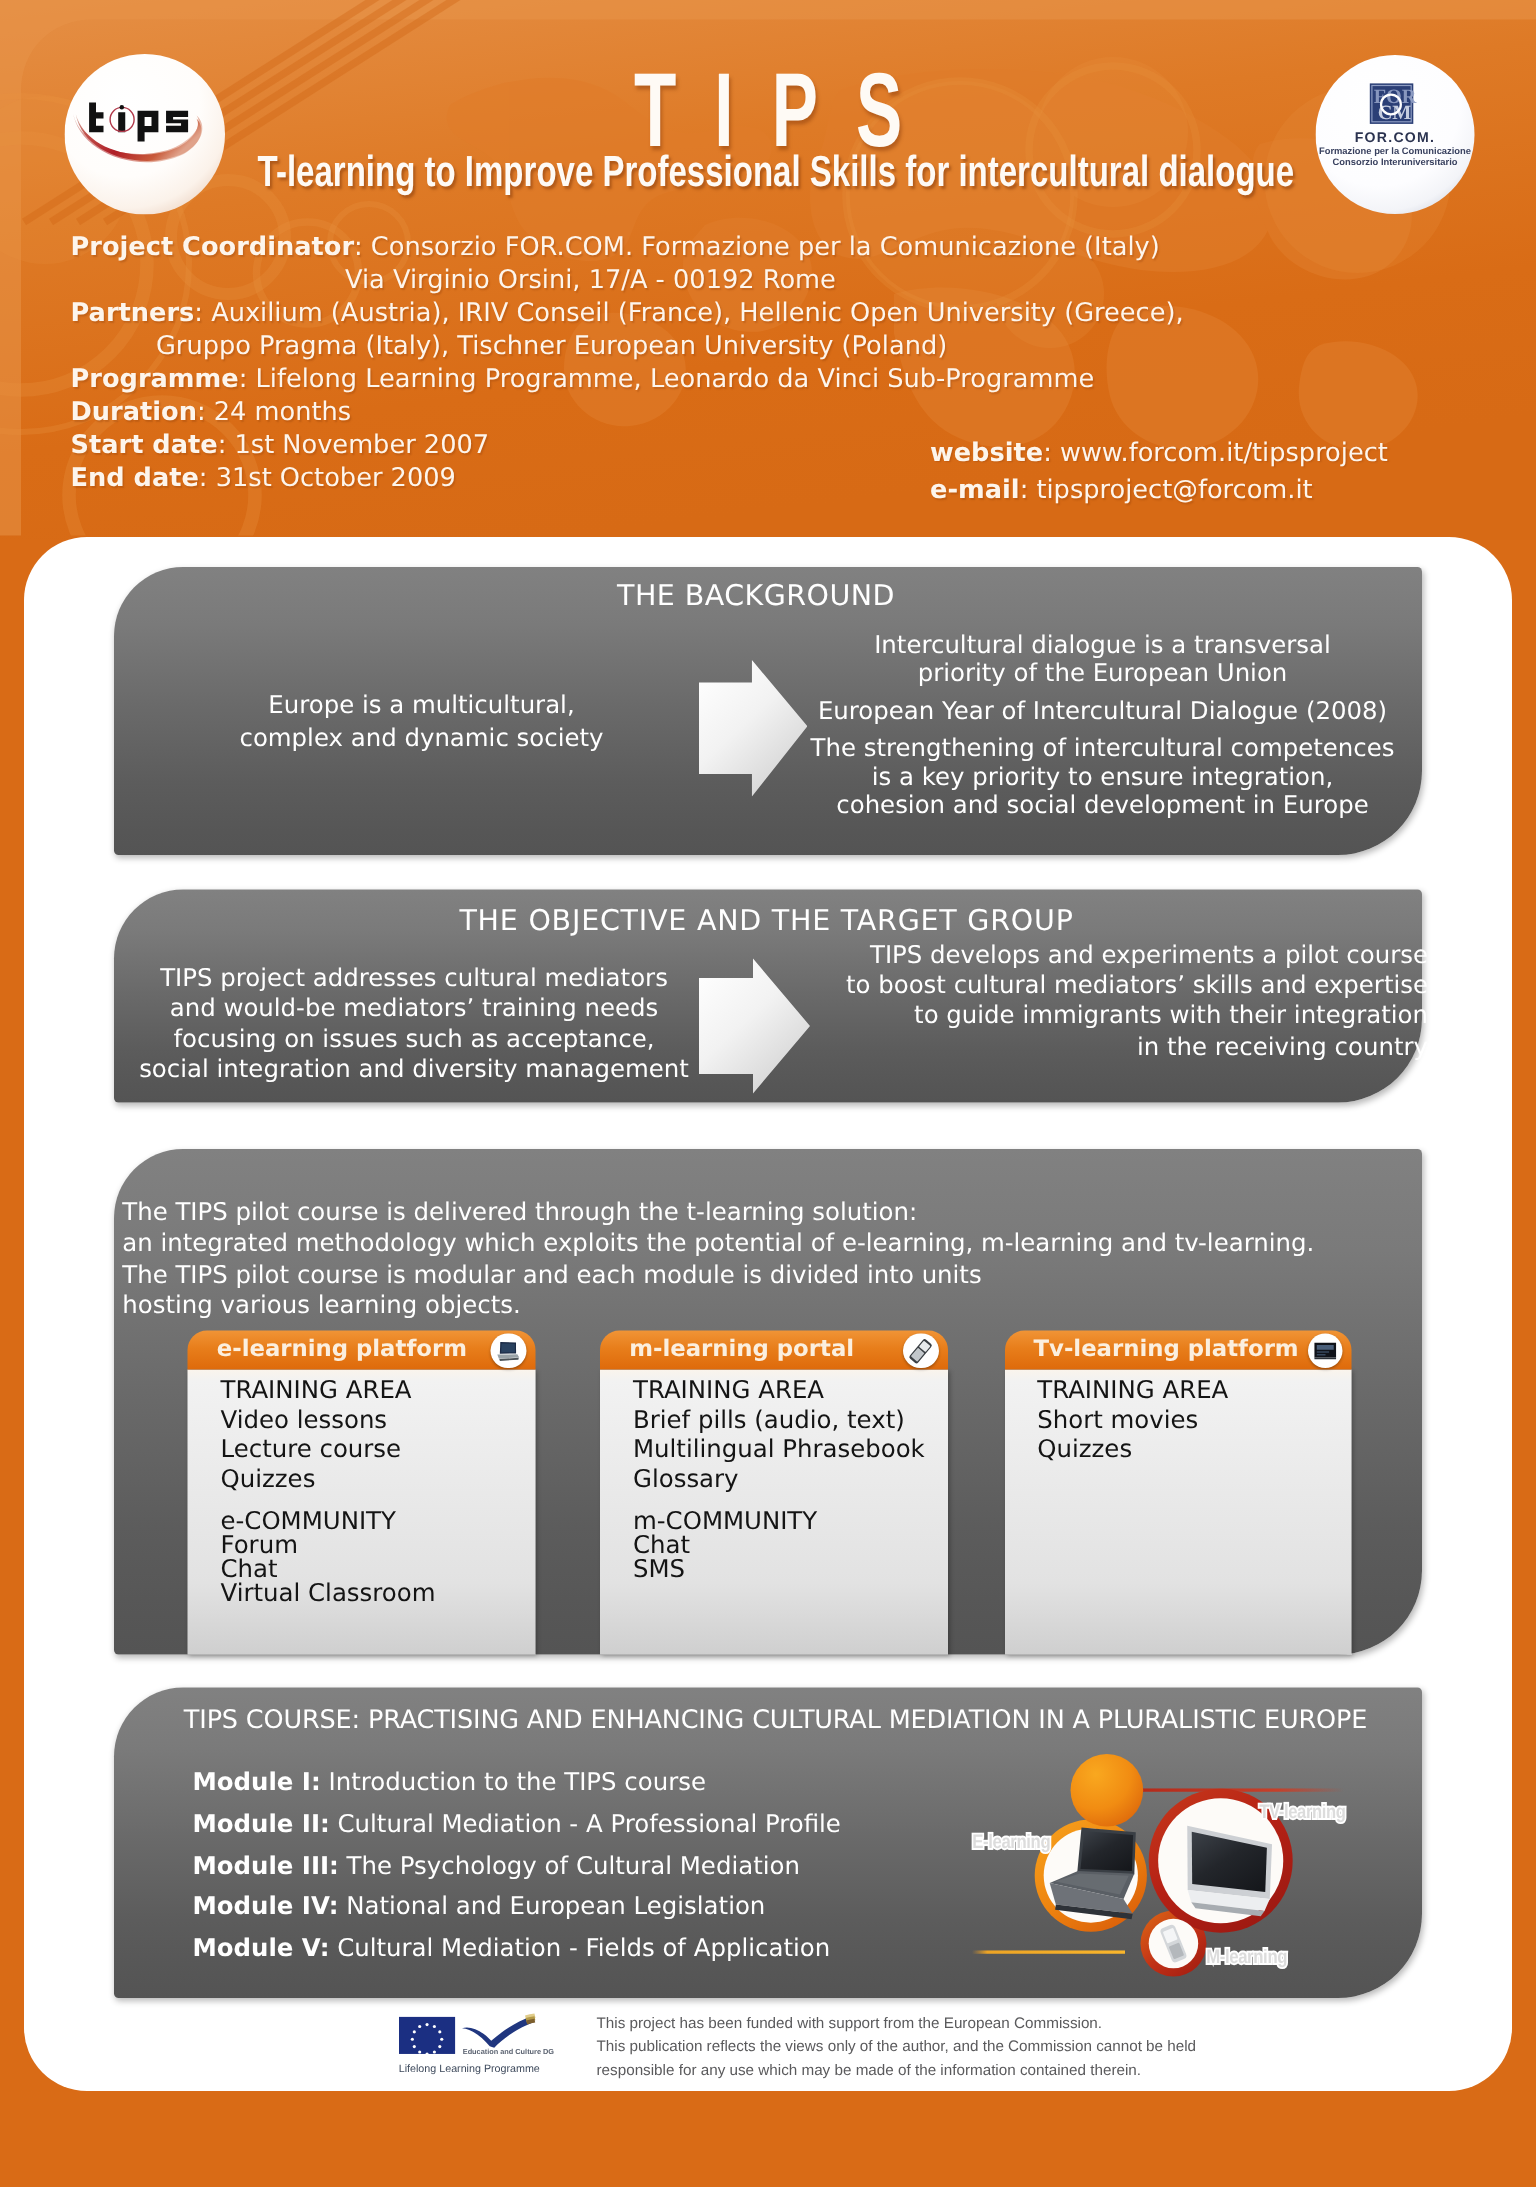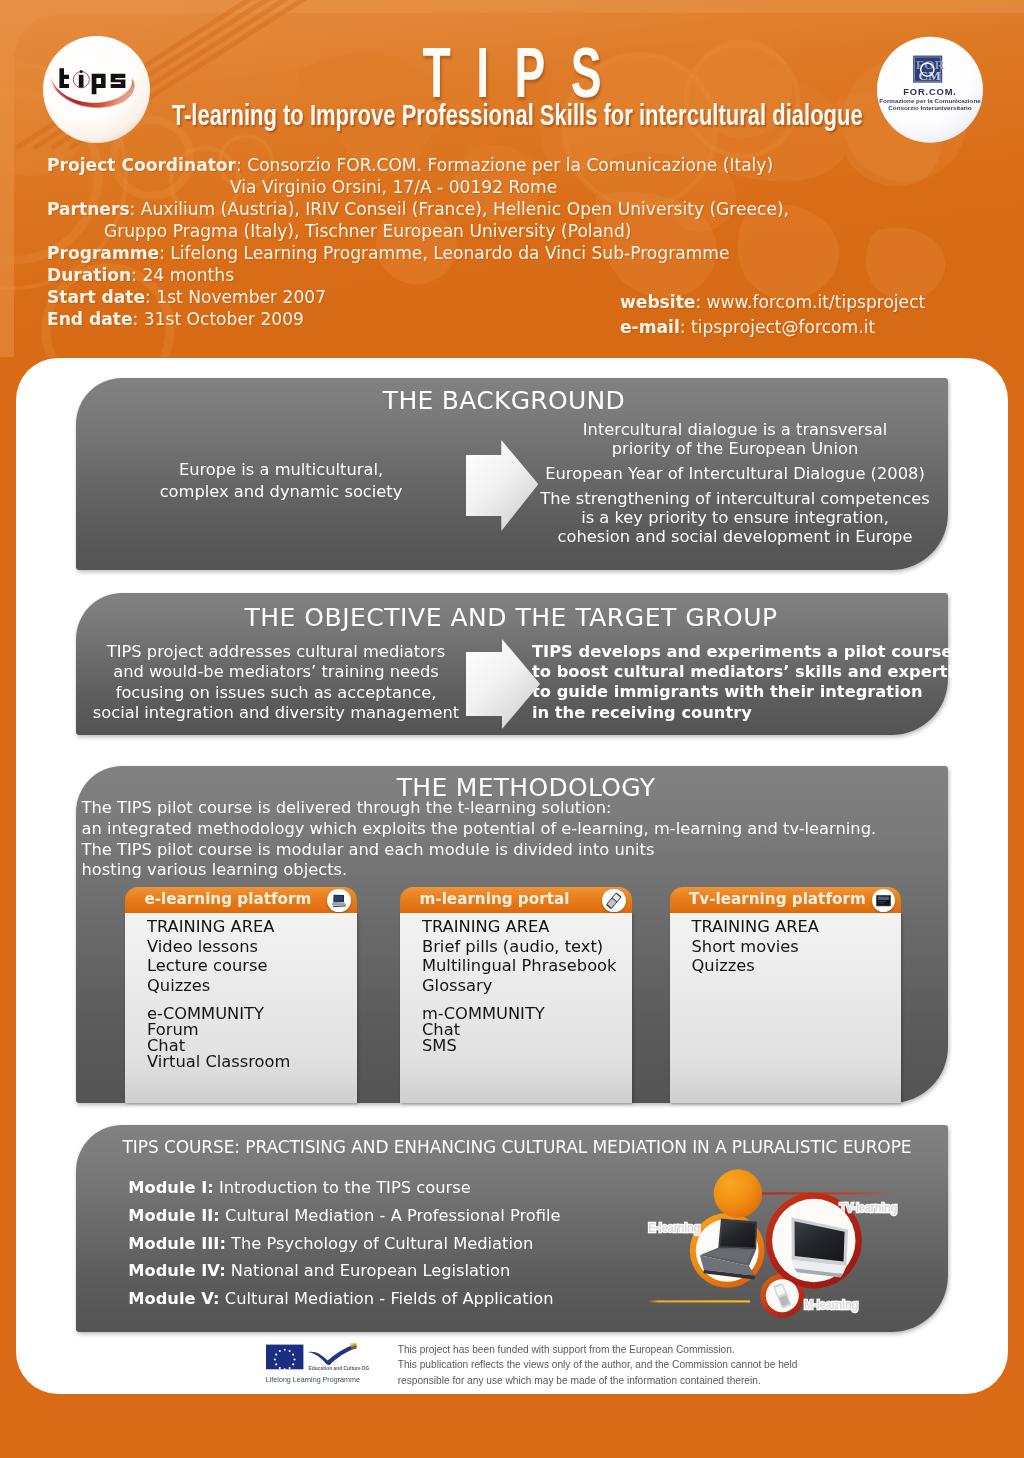--- a/index.html
+++ b/index.html
@@ -37,41 +37,41 @@
   #contacts b{font-weight:bold;}
 
   
   #panel{position:absolute;left:16px;top:357.9px;width:992.2px;height:1036.4px;background:#fff;
       border-radius:42px;}
 
   
   .gbox{position:absolute;color:#fff;
       background:linear-gradient(to bottom,#818181 0%,#7A7A7A 20%,#6A6A6A 48%,#5C5C5C 75%,#565656 92%,#545454 100%);
       box-shadow:1px 2px 4px rgba(0,0,0,.28);}
-  .gtitle{text-align:center;font-size:25px;letter-spacing:.30px;}
+  .gtitle{text-align:center;font-size:19px;letter-spacing:.30px;}
   .para{}
 
   #box1{left:76px;top:377.5px;width:872px;height:192px;border-radius:46px 3px 56px 3px;}
   #box2{left:76px;top:592.8px;width:872px;height:142px;border-radius:46px 3px 56px 3px;}
   #box3{left:76px;top:765.7px;width:872px;height:337.7px;border-radius:46px 3px 56px 3px;}
   #box4{left:76px;top:1125px;width:872px;height:207px;border-radius:46px 3px 56px 3px;}
 
   .arrow{position:absolute;}
   #b1right div,#b1left div,#b2left div,#b2right div,#b3intro div{white-space:nowrap;}
 
   
   #b1title{position:absolute;left:-8px;top:8.5px;width:872px;}
   #b1left{position:absolute;left:30px;top:81.5px;width:350px;text-align:center;font-size:16.3px;line-height:22px;}
   #b1right{position:absolute;left:419px;top:42px;width:480px;text-align:center;font-size:16.3px;line-height:19px;}
   #b1right .para{margin-bottom:6px;}
 
   
   #b2title{position:absolute;left:-1px;top:10.2px;width:872px;letter-spacing:.52px;}
   #b2left{position:absolute;left:-20px;top:49.2px;width:440px;text-align:center;font-size:16.3px;line-height:20.3px;}
-  #b2right{position:absolute;left:456px;top:49px;width:420px;text-align:left;font-size:16.3px;line-height:20.3px;font-weight:bold;}
+  #b2right{position:absolute;left:456px;top:34px;width:420px;text-align:right;font-size:16.3px;line-height:20.3px;}
 
   
   #b3title{position:absolute;left:14px;top:7.8px;width:872px;}
   #b3intro{position:absolute;left:5.5px;top:32.8px;width:884px;font-size:16.3px;line-height:20.6px;}
 
   .plat{position:absolute;top:121.2px;width:231.5px;height:216.5px;}
   .plat-head{position:relative;height:26.5px;border-radius:13px 13px 0 0;
       background:linear-gradient(to bottom,#F09436 0%,#E87E1B 45%,#DE6A0B 100%);}
   .plat-head span{position:absolute;left:19.5px;top:3.4px;font-size:15.2px;font-weight:bold;color:#FBEFDF;
       letter-spacing:0;}
@@ -287,21 +287,20 @@
         <div>to boost cultural mediators’ skills and expertise</div>
         <div>to guide immigrants with their integration</div>
         <div>in the receiving country</div>
       </div>
     <svg class="arrow" style="left:389px;top:45.2px;width:76px;height:92px" viewBox="0 0 76 92">
       <path d="M1 14 L37 14 L37 1 L75 46 L37 91 L37 78 L1 78 Z" fill="url(#argrad)"></path>
     </svg>
   </div>
 
   <div class="gbox" id="box3">
-    <div class="gtitle" id="b3title">THE METHODOLOGY</div>
     <div id="b3intro">
         <div>The TIPS pilot course is delivered through the t-learning solution:</div>
         <div>an integrated methodology which exploits the potential of e-learning, m-learning and tv-learning.</div>
         <div>The TIPS pilot course is modular and each module is divided into units</div>
         <div>hosting various learning objects.</div>
       </div>
     <div class="plat" id="plat1">
       <div class="plat-head">
         <span>e-learning platform</span>
         <div class="plat-icon">

